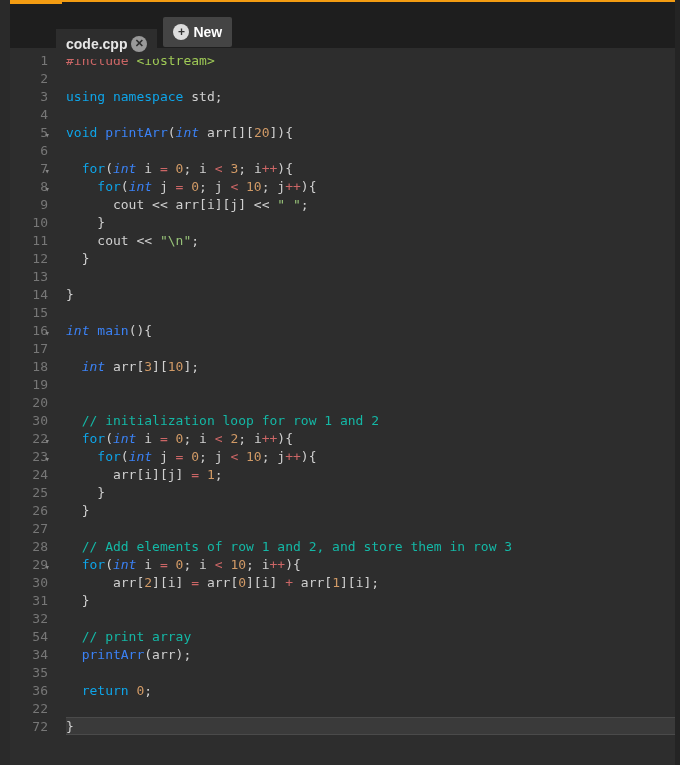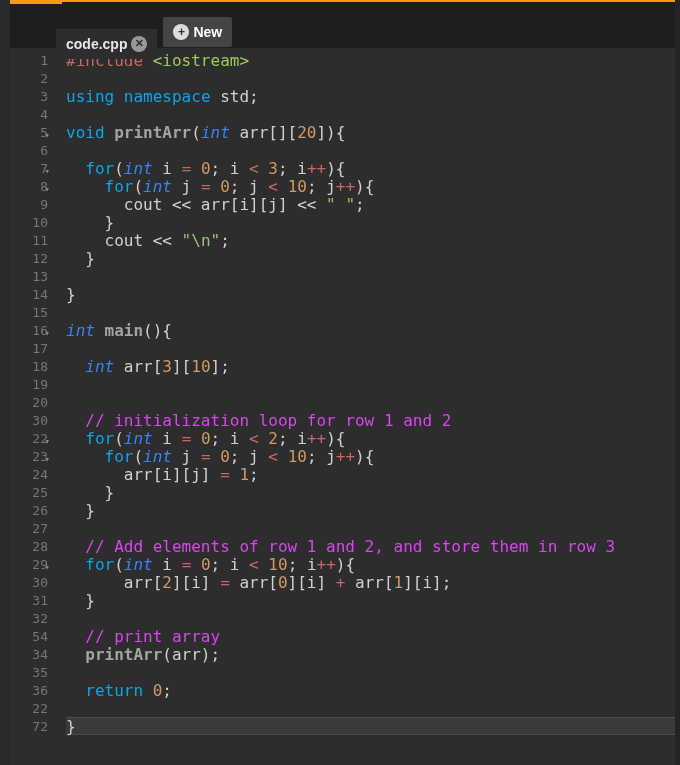--- a/index.html
+++ b/index.html
@@ -134,41 +134,41 @@
   .fold {
     position:absolute;
     right:-2px;
     top:2px;
     font-size:9px;
     color:#888;
   }
   .code {
     flex:1;
     padding:4px 0 4px 10px;
-    font-size:16px;
+    font-size:13px;
     line-height:18px;
     white-space:pre;
     background:#2d2d2d;
   }
   .code-line { height:18px; display:block; }
   .cursor-line { background:#3a3a3a; border-top:1px solid #4a4a4a; border-bottom:1px solid #4a4a4a; margin-top:-1px; }
 
   
   .tok-pp   { color:#cc6666; }       
   .tok-inc  { color:#9fca56; }       
   .tok-kw   { color:#0ea5e9; }       
   .tok-type { color:#3b82f6; font-style:italic; } 
-  .tok-fn   { color:#a3a3a3;font-weight:bold; }       
+  .tok-fn   { color:#3b82f6; }       
   .tok-id   { color:#d0d0d0; }       
   .tok-num  { color:#d19a66; }       
   .tok-op   { color:#cc6666; }       
   .tok-pun  { color:#d0d0d0; }       
   .tok-out  { color:#d0d0d0; }       
   .tok-str  { color:#98c379; }       
-  .tok-cmt  { color:#d946ef; }       
+  .tok-cmt  { color:#14b8a6; }       
 
   .right-scroll {
     position:absolute;
     right:0;top:0;bottom:0;
     width:5px;
     background:#242424;
   }
 </style>
 </head>
 <body>

